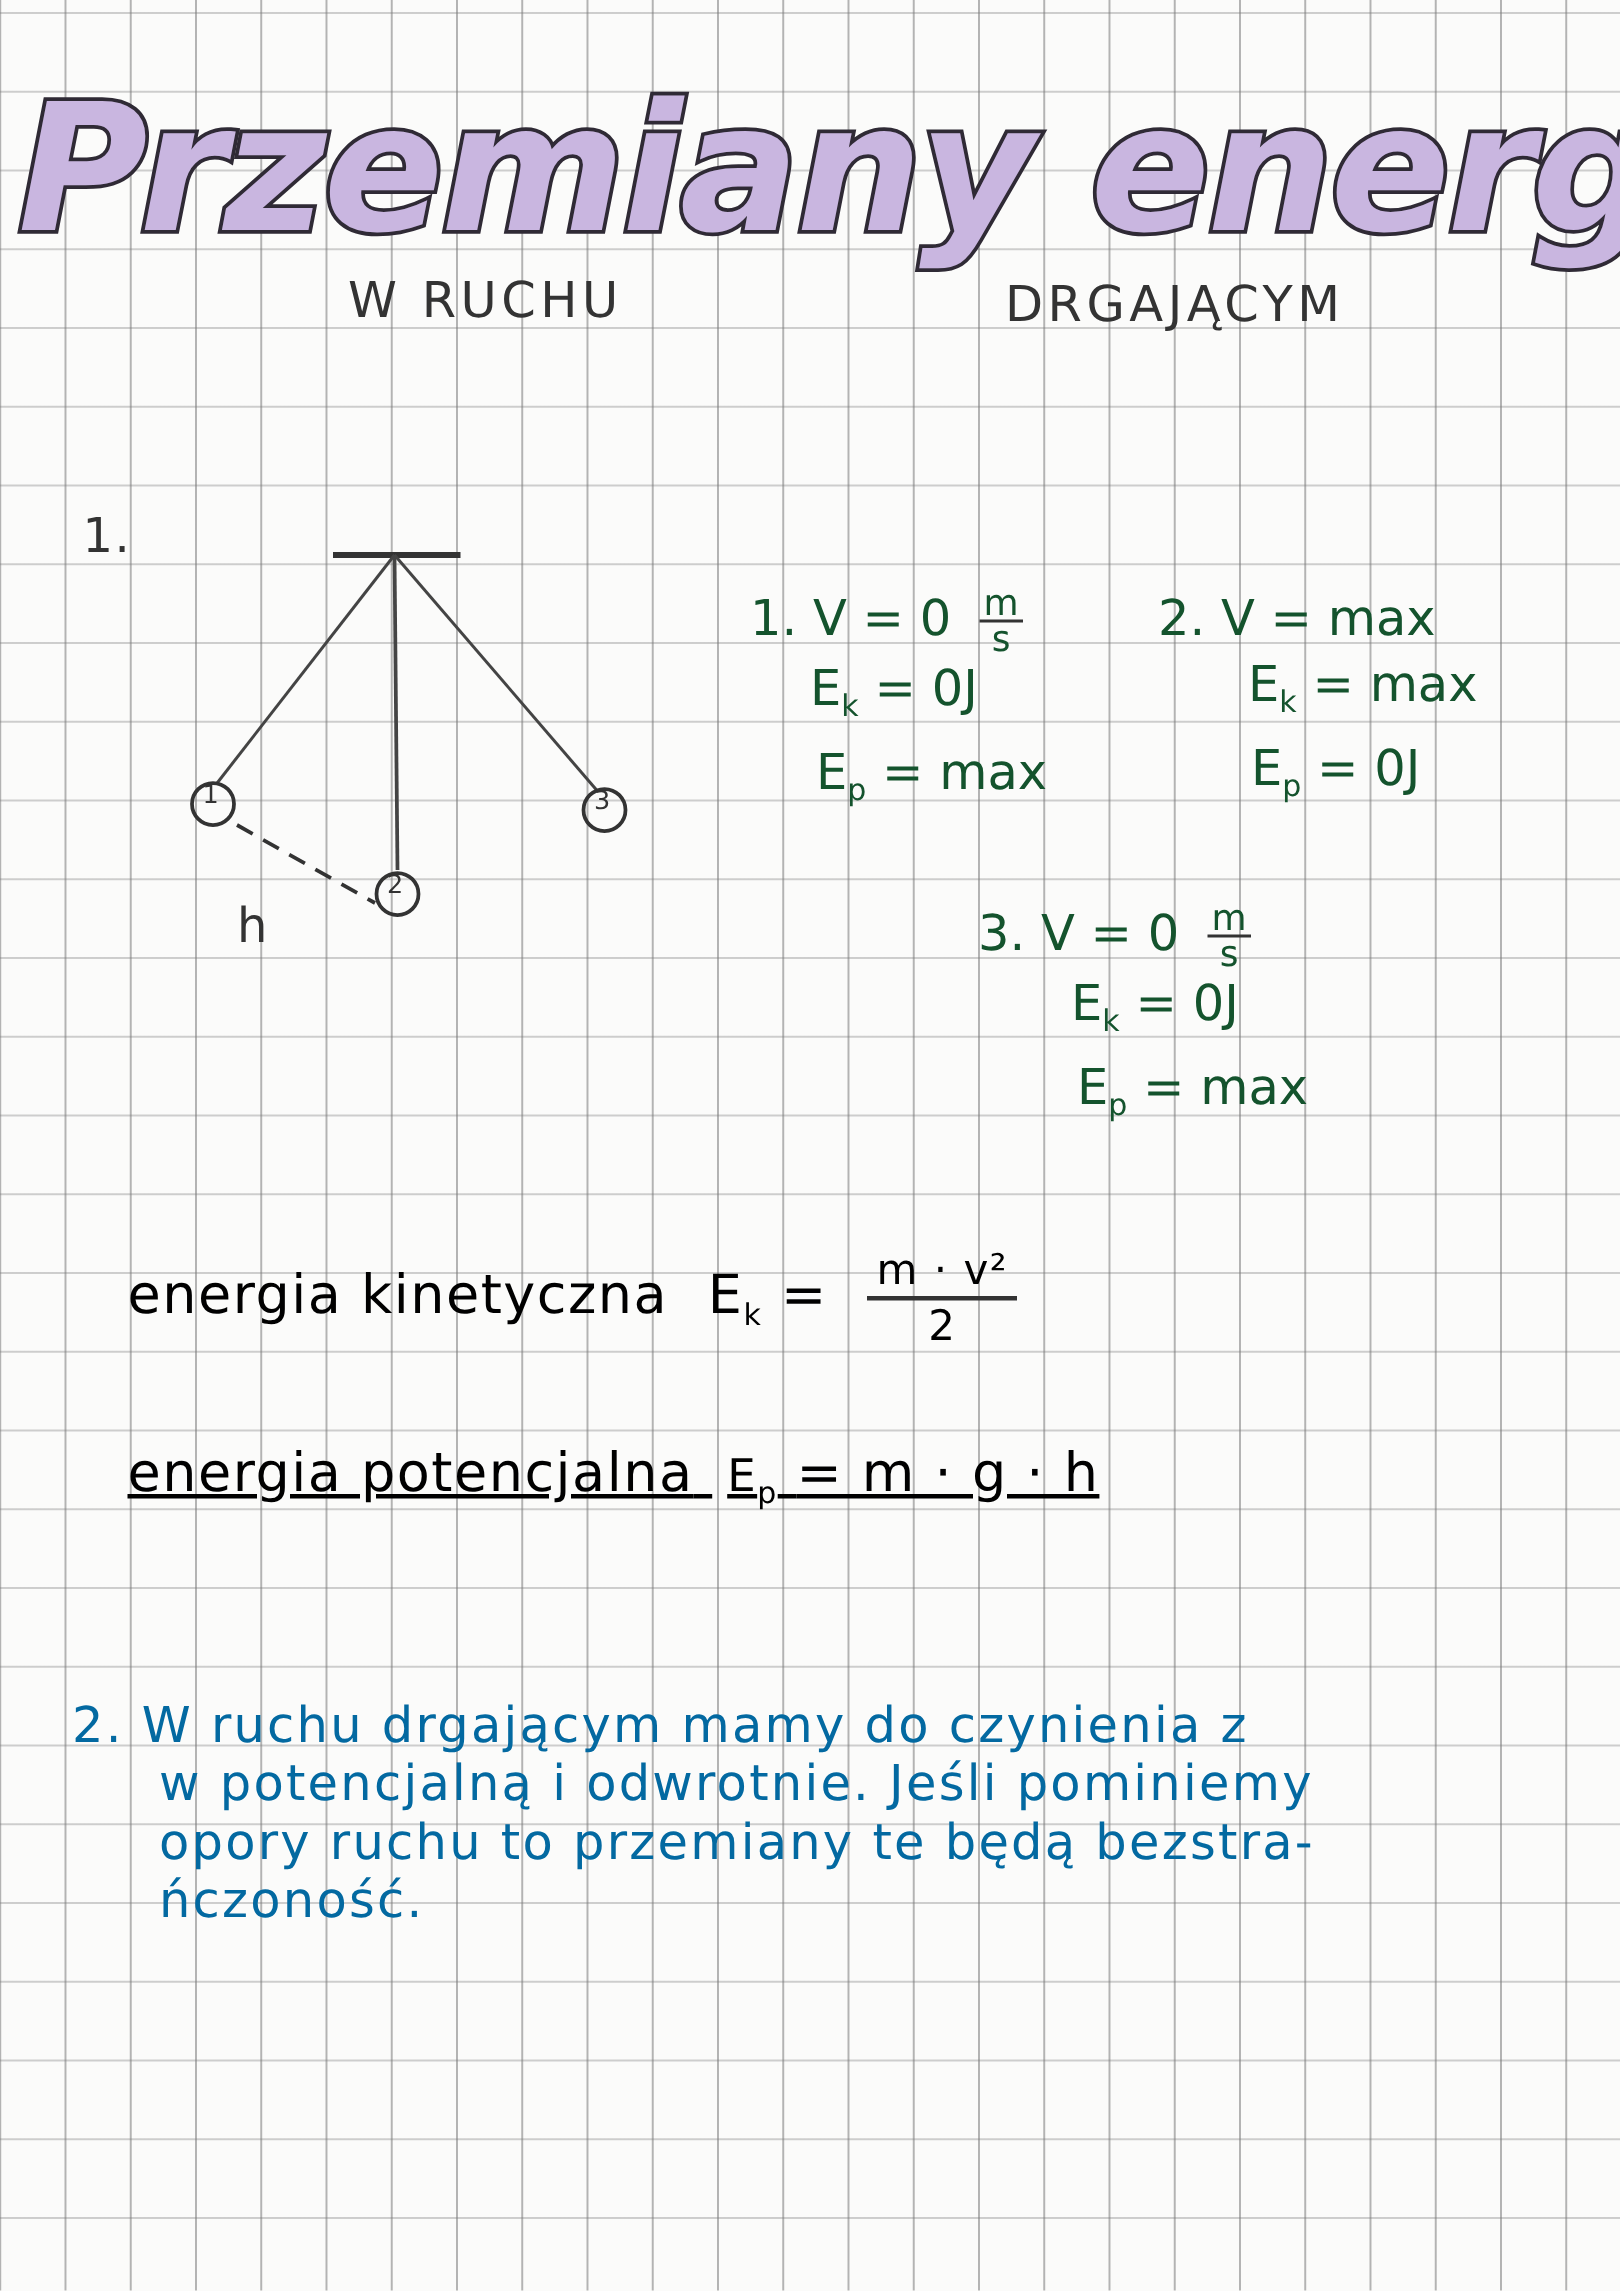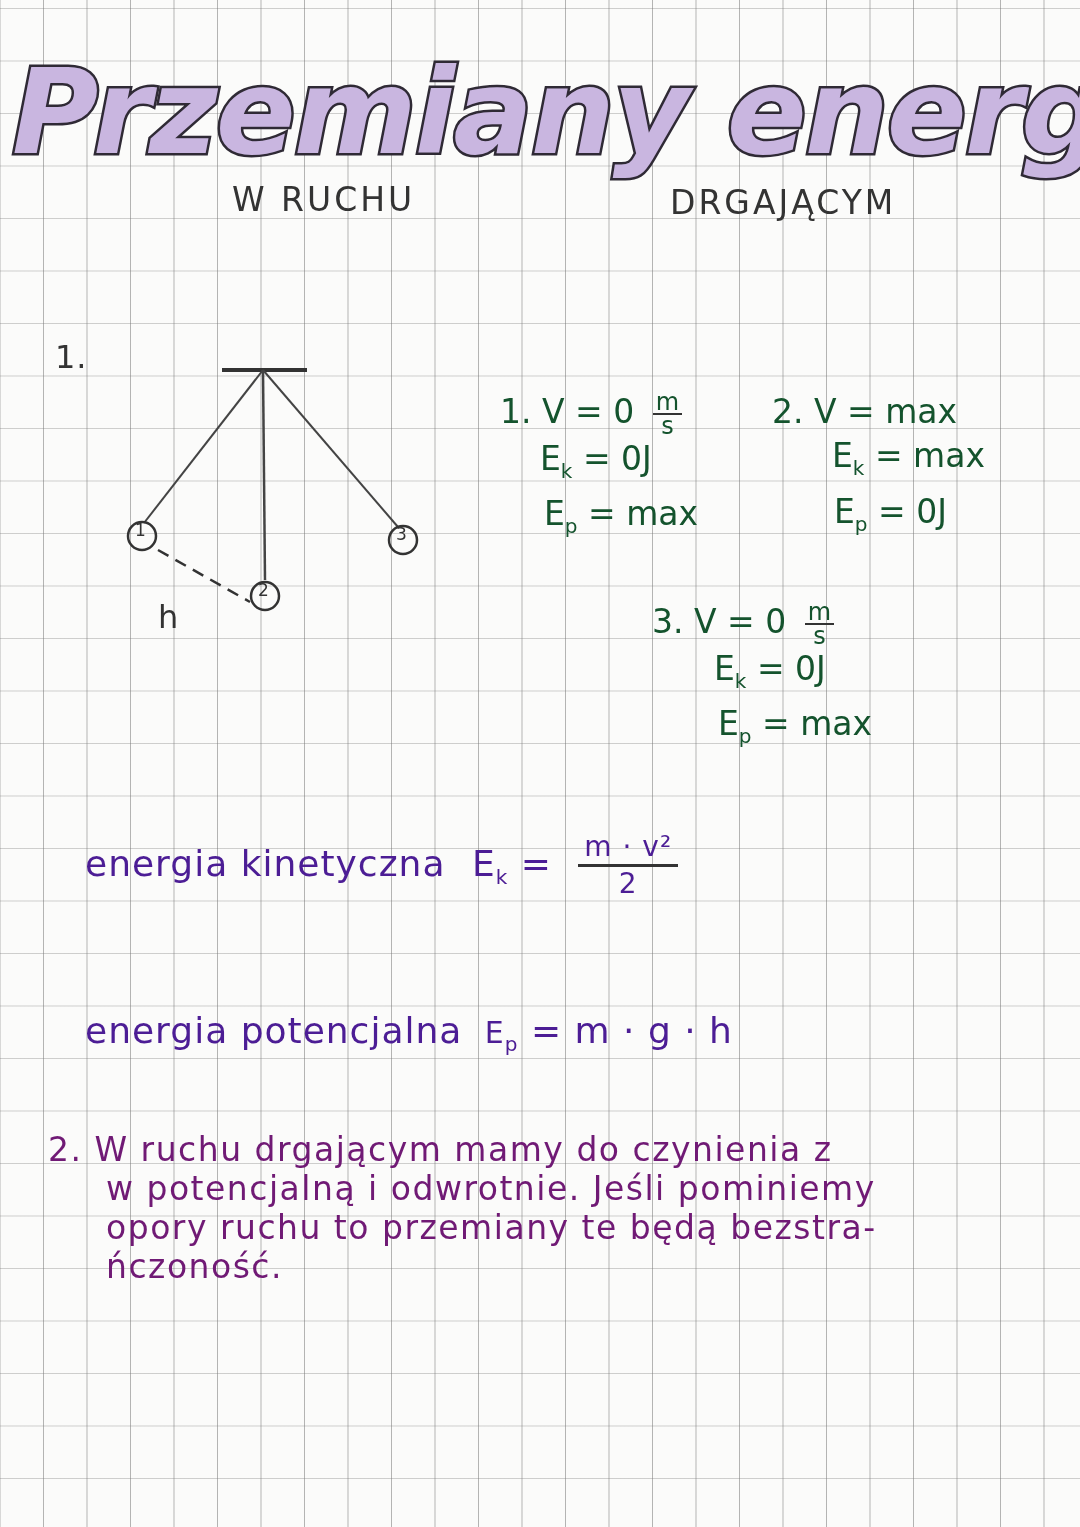--- a/index.html
+++ b/index.html
@@ -32,25 +32,25 @@
 
     
     .diagram { left: 60px; top: 340px; width: 400px; height: 320px; }
 
     .state { font-size: 33px; line-height: 44px; color: #14532d; white-space: nowrap; }
     .frac { display: inline-block; vertical-align: middle; text-align: center; font-size: 24px; line-height: 22px; margin-left: 8px; }
     .frac .num { display: block; border-bottom: 2px solid #333; padding: 0 3px; }
     .frac .den { display: block; }
     sub { font-size: 20px; }
 
-    .formula { font-size: 36px; color: #4c1d95; white-space: nowrap; letter-spacing: 1px; }
+    .formula { font-size: 36px; color: #000000; white-space: nowrap; letter-spacing: 1px; }
     .frac-big { display: inline-block; vertical-align: middle; text-align: center; font-size: 28px; line-height: 34px; margin-left: 14px; }
     .frac-big .num { display: block; border-bottom: 3px solid #333; padding: 0 6px; }
 
-    .para { font-size: 33px; line-height: 39px; color: #701a75; letter-spacing: 1.5px; }
+    .para { font-size: 33px; line-height: 39px; color: #0369a1; letter-spacing: 1.5px; }
     .para .line { display: block; white-space: nowrap; }
   </style>
 </head>
 <body>
 
 <div class="abs title">Przemiany energii</div>
 <div class="abs subtitle" style="left:232px; top:180px;">W RUCHU</div>
 <div class="abs subtitle" style="left:670px; top:183px;">DRGAJĄCYM</div>
 
 <div class="abs hand" style="left:55px; top:338px; font-size:32px;">1.</div>
@@ -128,21 +128,21 @@
 <div class="abs formula" style="left:85px; top:830px;">
   <span>energia kinetyczna</span>
   <span style="margin-left:14px;">E</span><sub>k</sub>
   <span>=</span>
   <span class="frac-big">
     <span class="num">m · v²</span>
     <span class="den">2</span>
   </span>
 </div>
 
-<div class="abs formula" style="left:85px; top:1010px;">
+<div class="abs formula" style="left:85px; top:962px;text-decoration:underline;">
   <span>energia potencjalna</span>
   <span style="margin-left:10px; font-size:30px;">E</span><sub>p</sub>
   <span>= m · g · h</span>
 </div>
 
 <div class="abs para" style="left:48px; top:1130px;">
   <span class="line">2. W ruchu drgającym mamy do czynienia z</span>
   <span class="line" style="padding-left:58px;">w potencjalną i odwrotnie. Jeśli pominiemy</span>
   <span class="line" style="padding-left:58px;">opory ruchu to przemiany te będą bezstra-</span>
   <span class="line" style="padding-left:58px;">ńczoność.</span>

